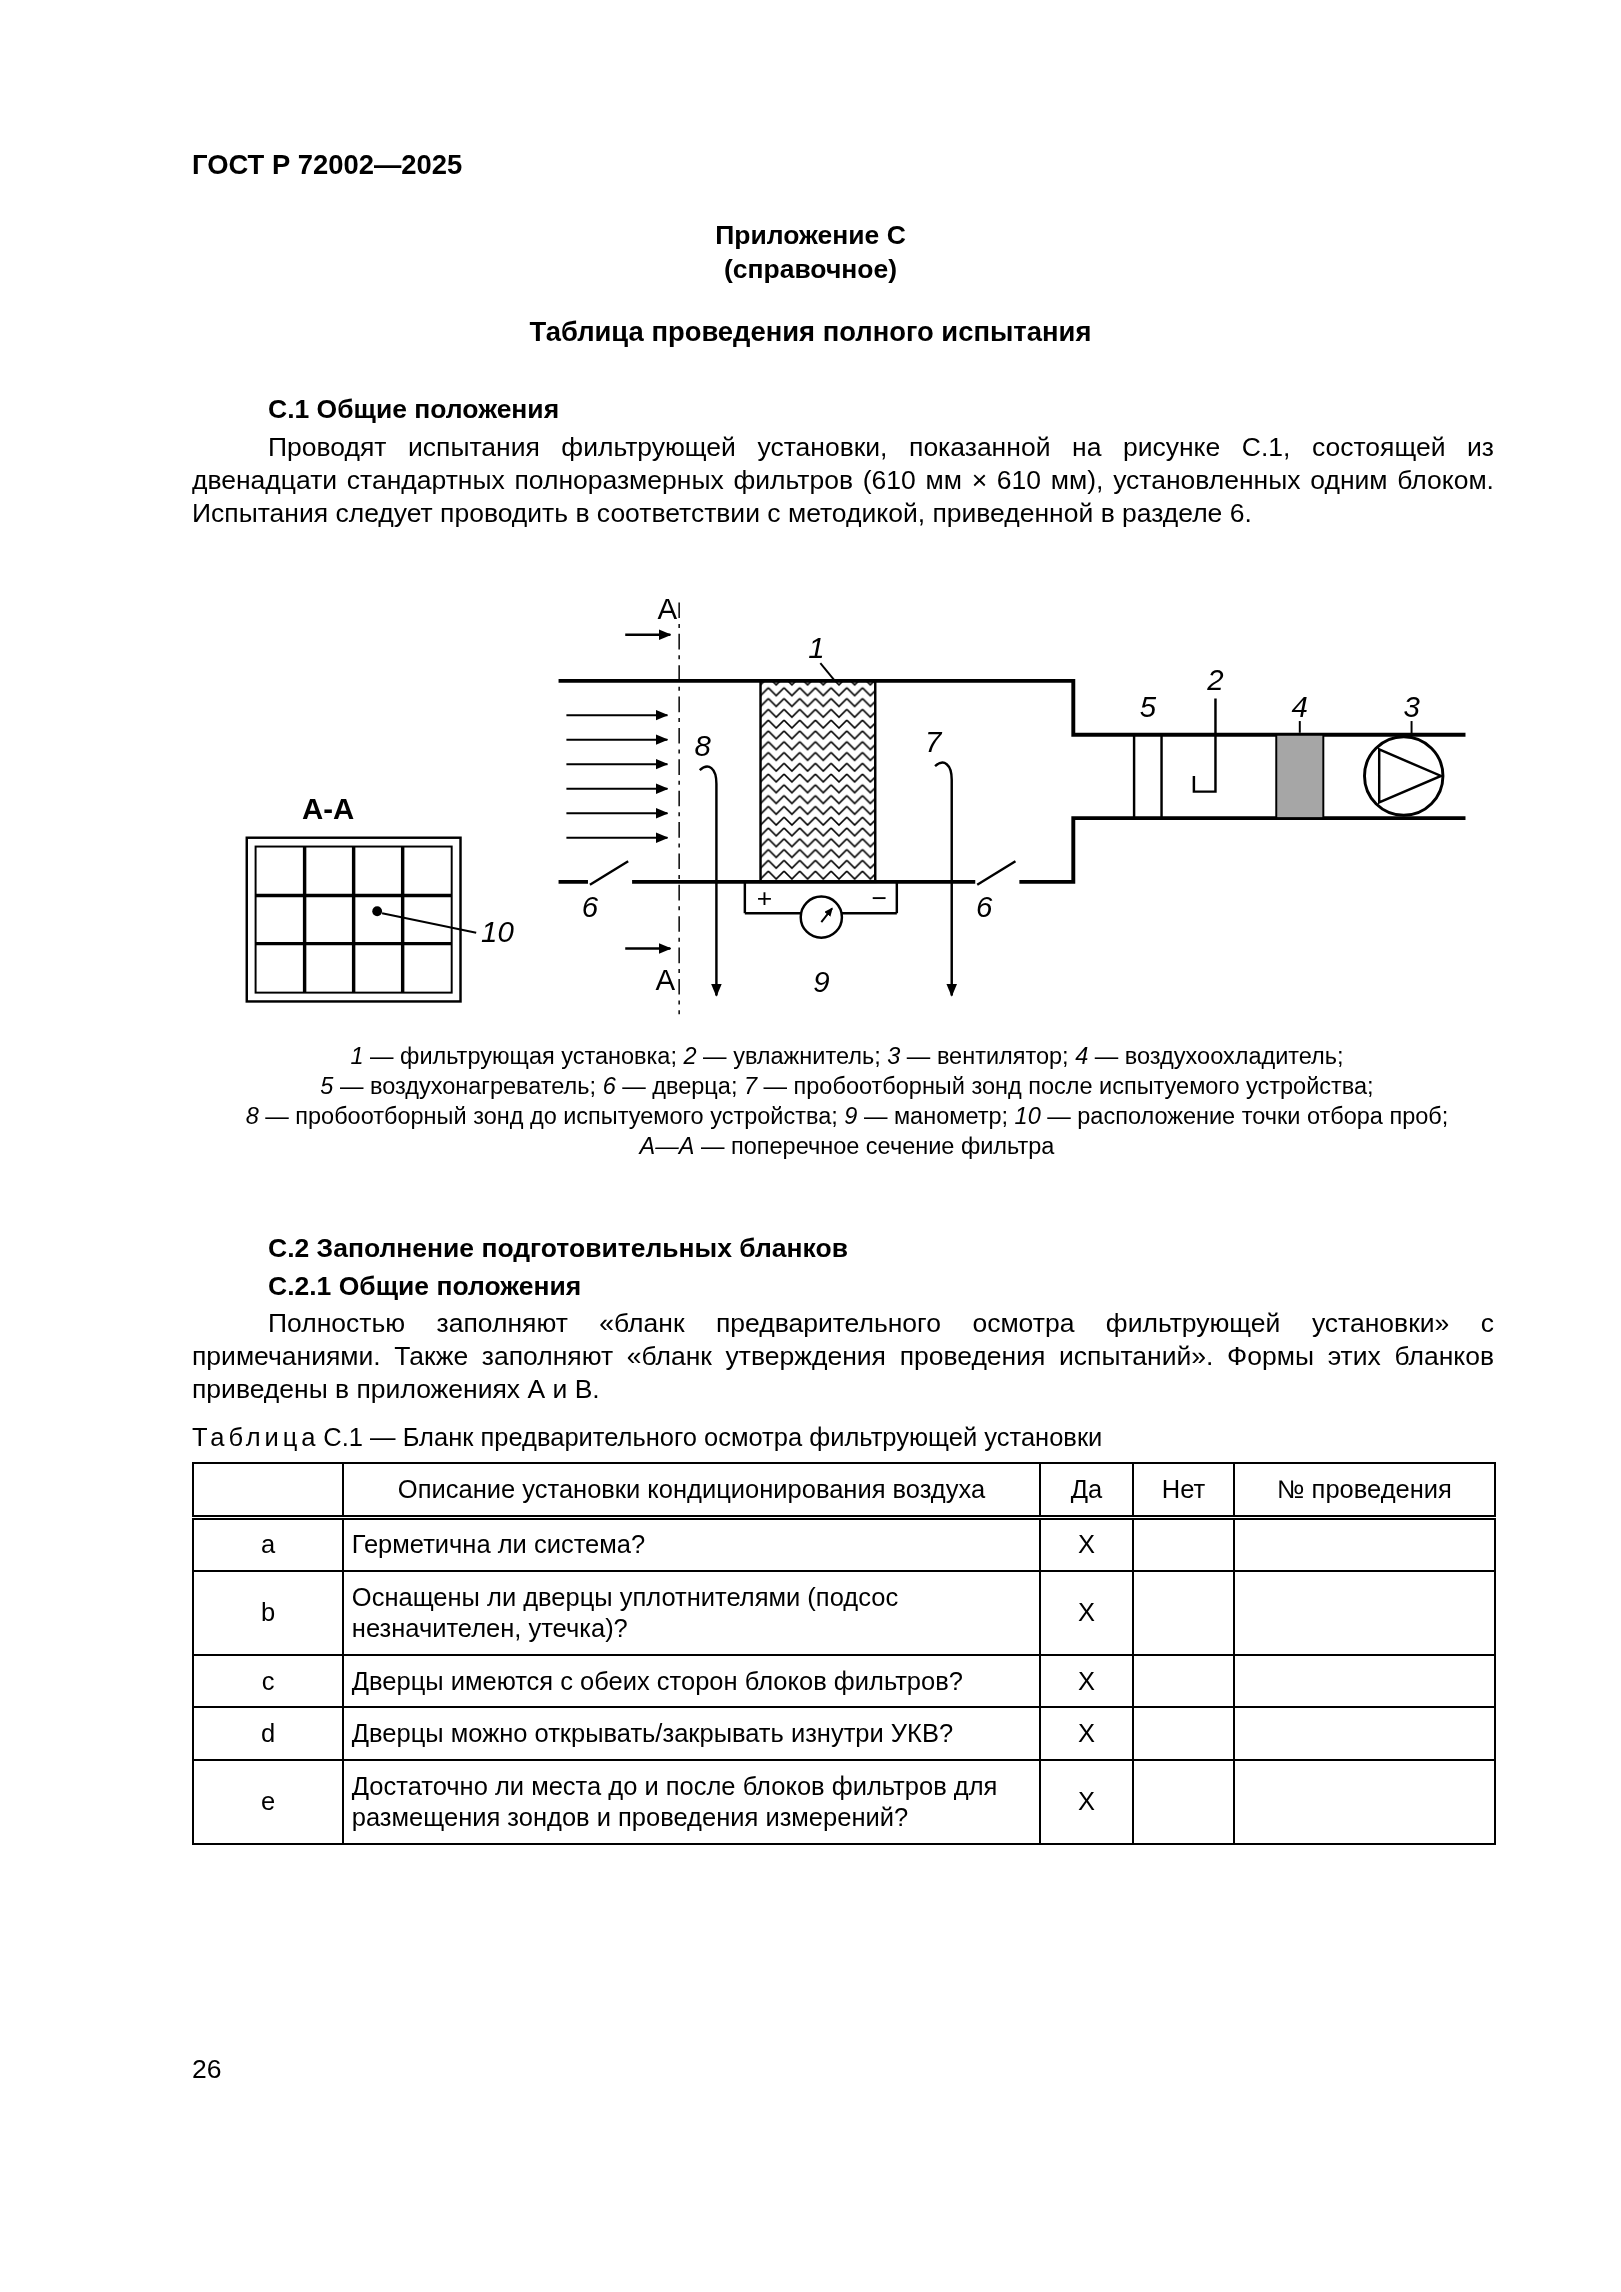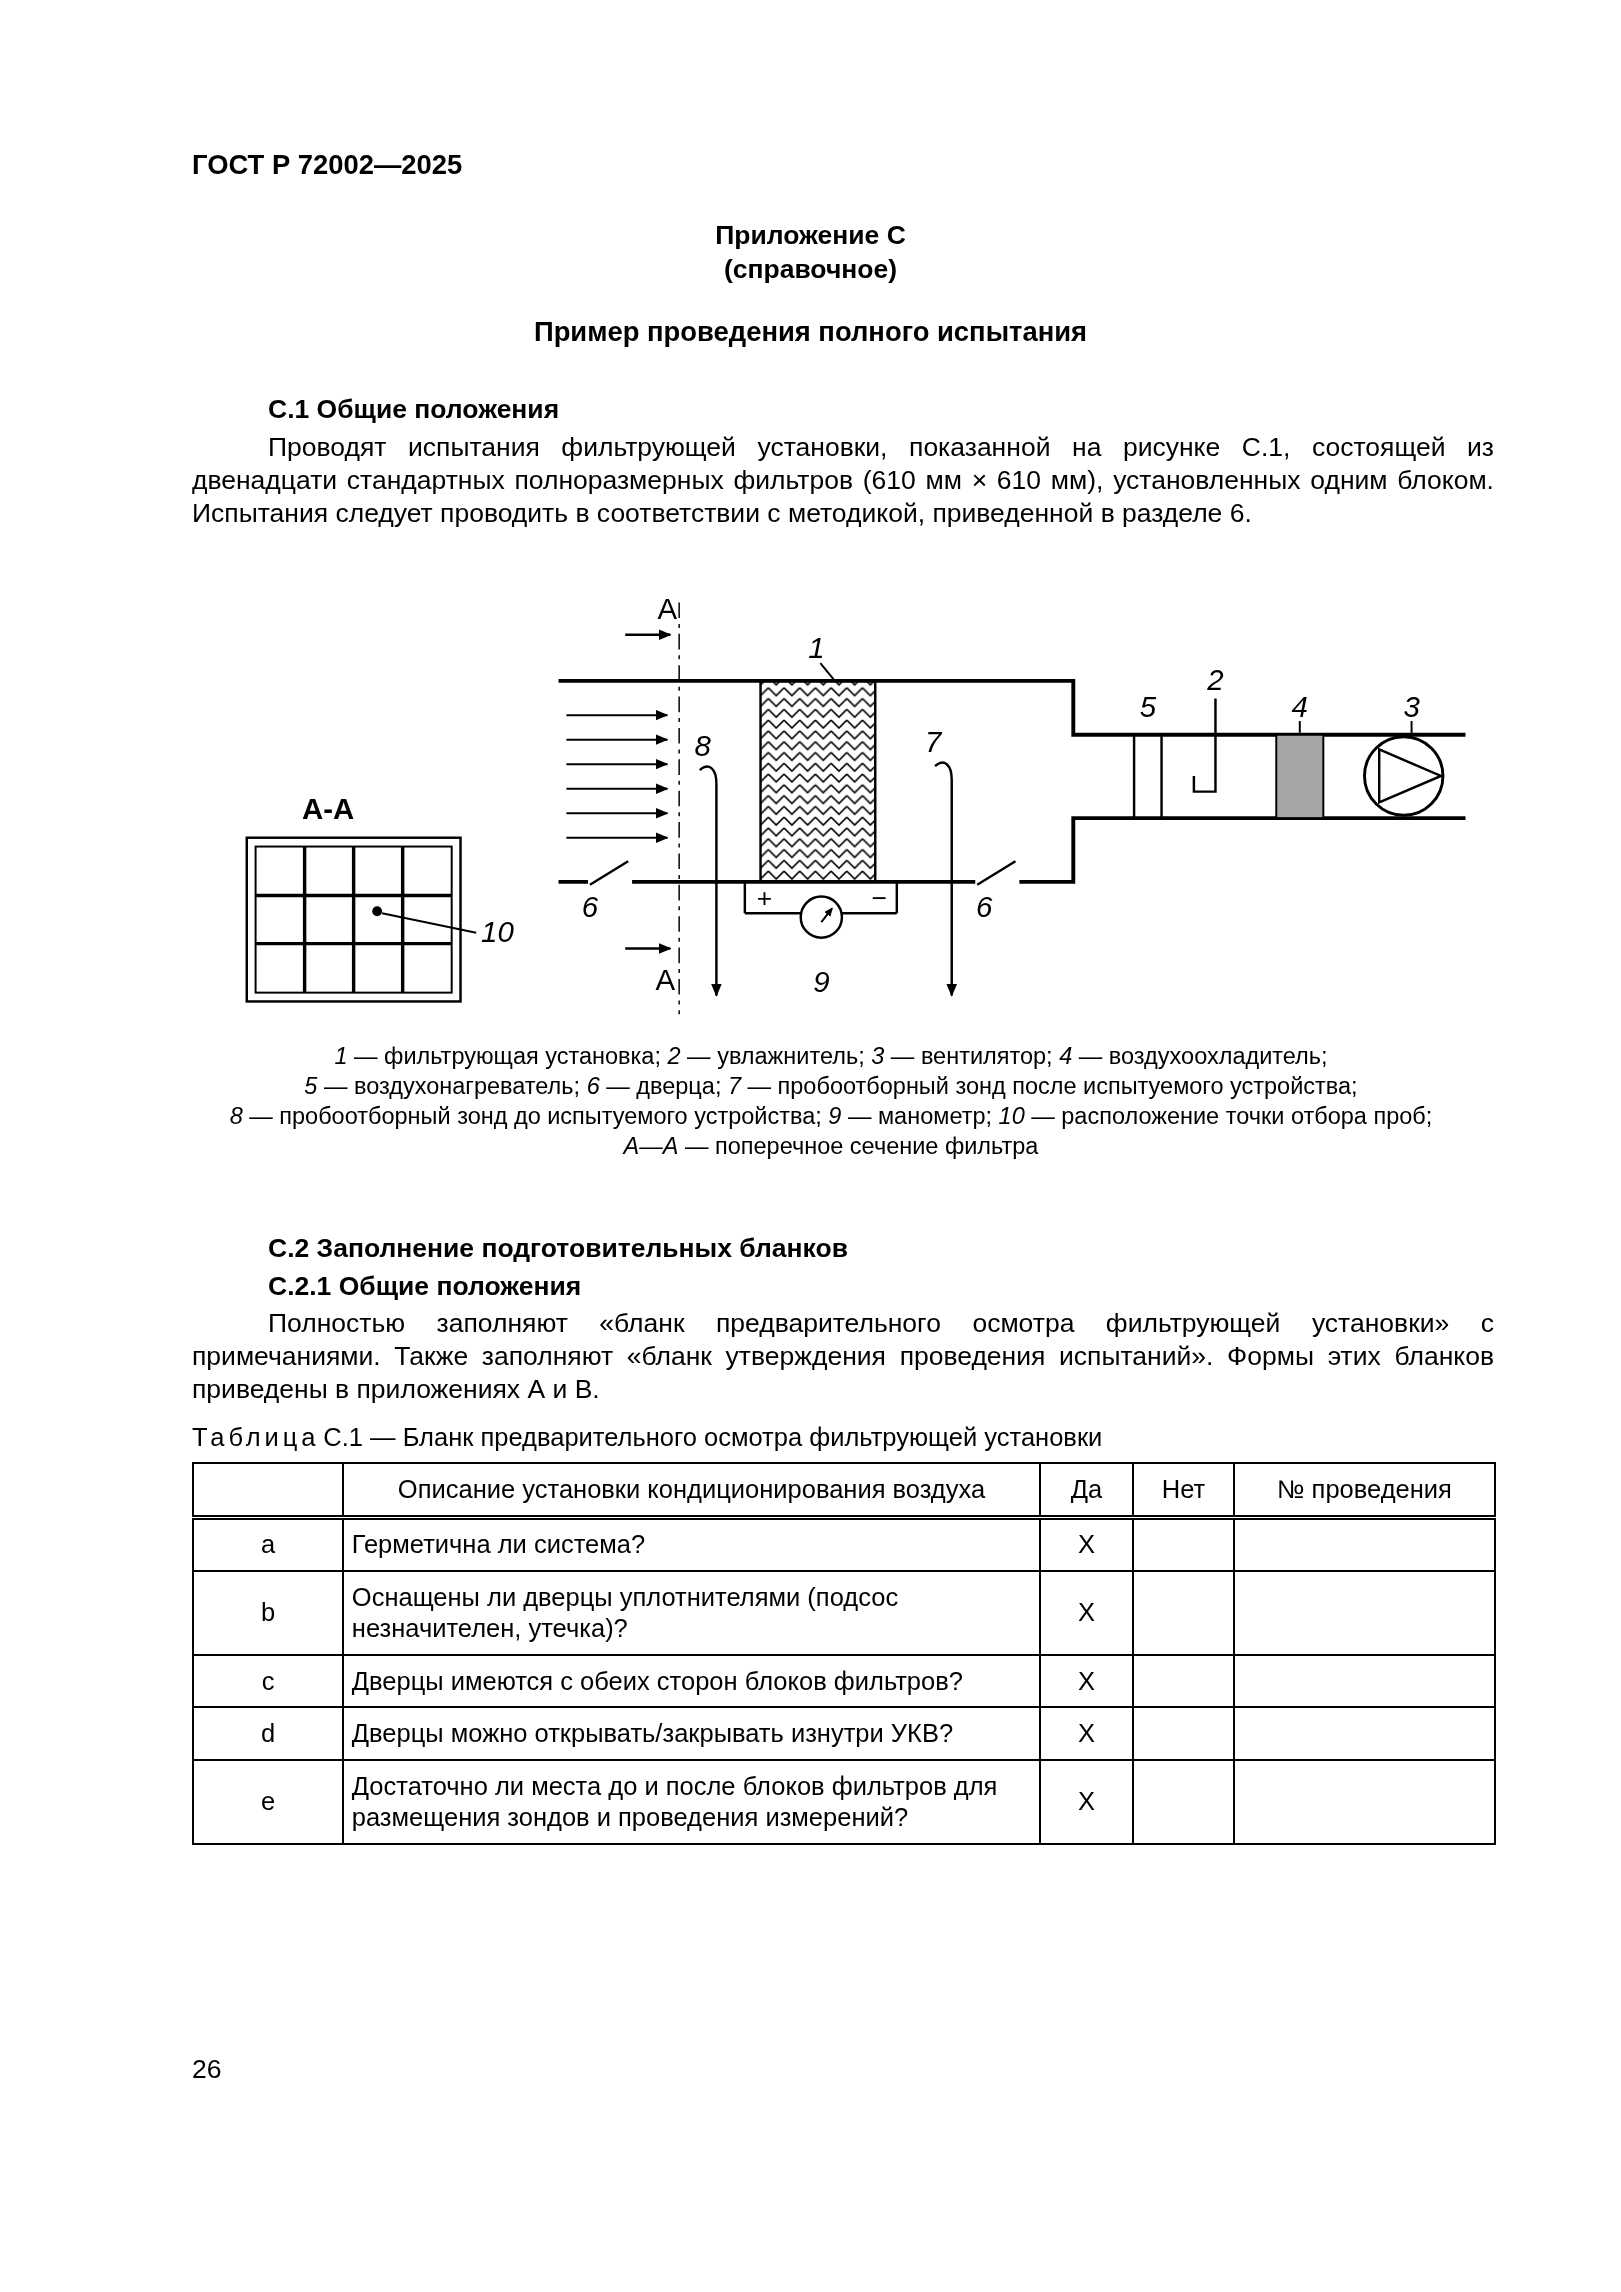--- a/index.html
+++ b/index.html
@@ -13,21 +13,21 @@
   .main-title{position:absolute;left:0;top:316px;width:100%;text-align:center;font-size:27.4px;font-weight:bold;}
   .heading{position:absolute;left:192px;width:1302px;font-size:26.5px;font-weight:bold;padding-left:76px;box-sizing:border-box;}
   .h-c1{top:394px;}
   .h-c2{top:1233px;}
   .h-c21{top:1271px;}
   .h-c22{top:1374px;}
   .para{position:absolute;left:192px;width:1302px;margin:0;font-size:26.5px;line-height:33px;text-align:justify;text-indent:76px;}
   .p1{top:431px;}
   .p2{top:1307px;}
   .fig{position:absolute;left:235px;top:568px;width:1255px;height:461px;}
-  .caption{position:absolute;left:180px;top:1041px;width:1302px;text-align:center;font-size:23.5px;line-height:30px;}
+  .caption{position:absolute;left:196px;top:1041px;width:1302px;text-align:center;font-size:23.5px;line-height:30px;}
   .caption i{font-style:italic;}
   .fig-title{position:absolute;left:0;top:1166px;width:100%;text-align:center;font-size:26.5px;}
   .tbl-title{position:absolute;left:192px;top:1423px;width:1302px;font-size:25.5px;}
   .spaced{letter-spacing:3.9px;margin-right:4px;text-align:right;}
   table.blank{position:absolute;left:192px;top:1462px;width:1302px;border-collapse:collapse;font-size:25.5px;table-layout:fixed;}
   table.blank th,table.blank td{border:2px solid #000;padding:9.8px 7.8px;line-height:31px;vertical-align:middle;}
   table.blank th{font-weight:normal;text-align:center;border-bottom:5.9px double #000;}
   td.c-letter{text-align:center;}
   td.c-desc{text-align:left;padding-left:13.7px;padding-right:13.7px;}
   td.c-x{text-align:center;}
@@ -49,21 +49,21 @@
 
 <div class="page">
 
   <div class="doc-code">ГОСТ Р 72002—2025</div>
 
   <div class="appendix">
     <div>Приложение С</div>
     <div>(справочное)</div>
   </div>
 
-  <div class="main-title">Пример проведения полного испытания</div>
+  <div class="main-title">Таблица проведения полного испытания</div>
 
   <div class="heading h-c1">С.1 Общие положения</div>
   <p class="para p1">Проводят испытания фильтрующей установки, показанной на рисунке С.1, состоящей из двенадцати стандартных полноразмерных фильтров (610 мм × 610 мм), установленных одним блоком. Испытания следует проводить в соответствии с методикой, приведенной в разделе 6.</p>
 
   <svg class="fig" viewBox="0 0 1280 470" aria-hidden="true">
     <defs>
       <marker id="arr" viewBox="0 0 12 10" markerWidth="13" markerHeight="11" refX="11" refY="5" orient="auto" markerUnits="userSpaceOnUse">
         <path d="M0,0 L12,5 L0,10 Z" fill="#000"></path>
       </marker>
       <marker id="arr-s" viewBox="0 0 8 7" markerWidth="9" markerHeight="8" refX="7" refY="3.5" orient="auto" markerUnits="userSpaceOnUse">

